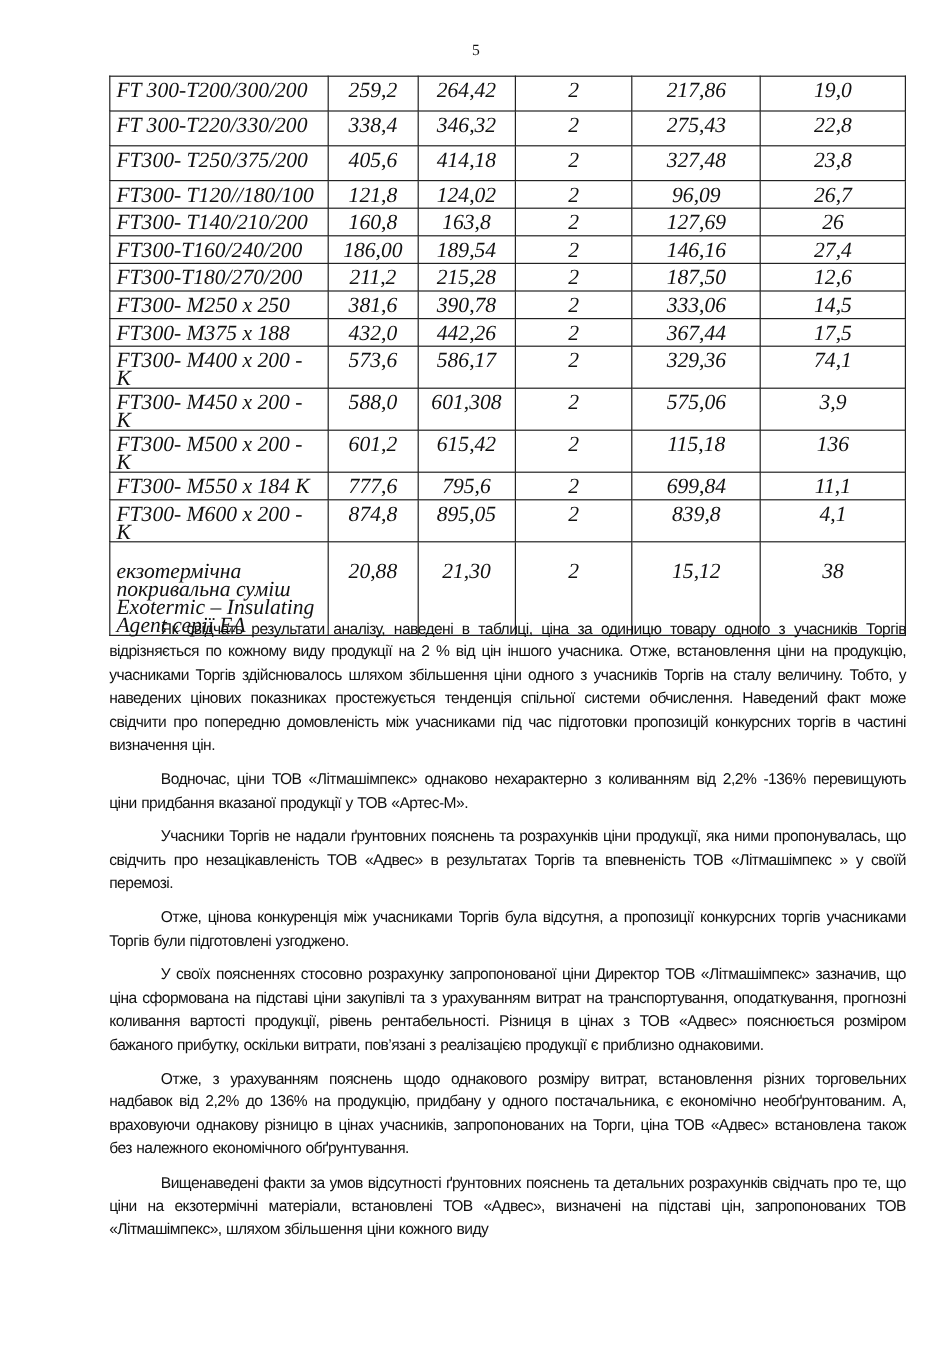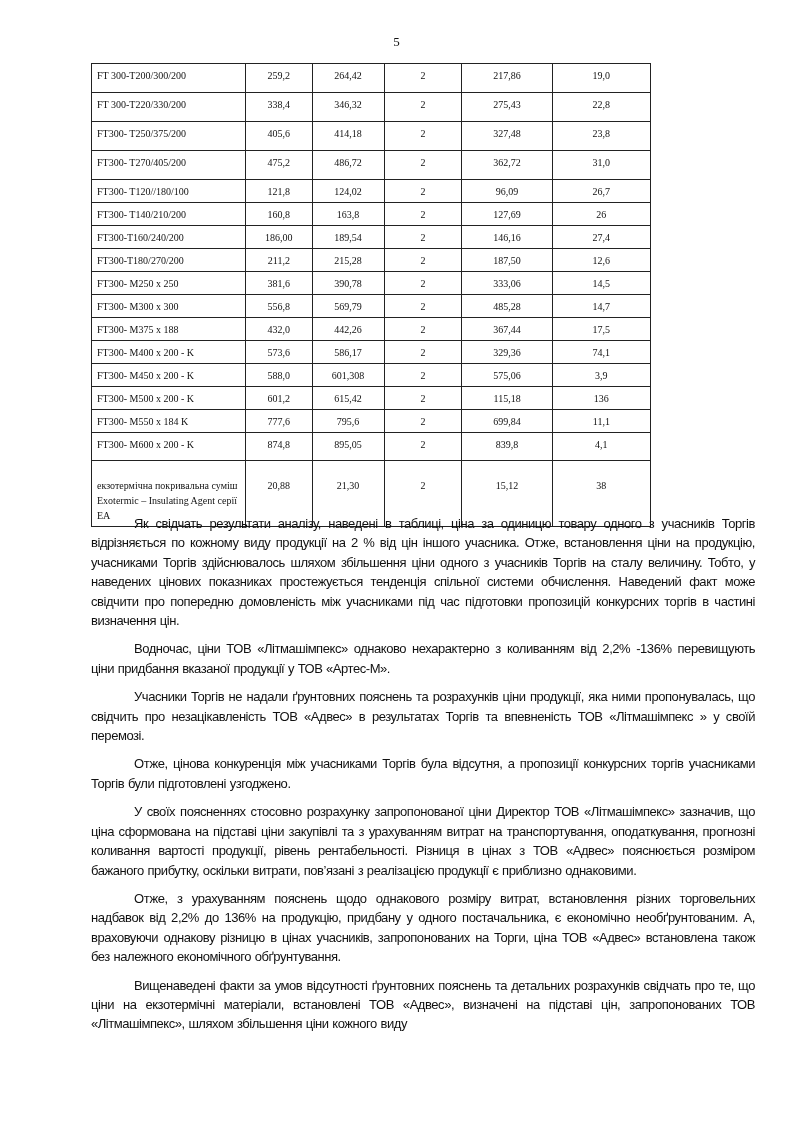--- a/index.html
+++ b/index.html
@@ -7,22 +7,22 @@
     width: 793px; height: 1123px; position: relative; overflow: hidden;
     font-family: "Liberation Serif", "DejaVu Serif", serif;
     color: #111111;
   }
   .page-number {
     position: absolute; top: 34px; left: 0; width: 793px;
     text-align: center; font-size: 13px;
   }
   table.price-table {
     position: absolute; top: 63px; left: 91px;
-    border-collapse: collapse; width: 560px;
-    font-size: 10px; line-height: 15px;
+    border-collapse: collapse; width: 664px;
+    font-size: 18px; line-height: 15px; font-style: italic;
   }
   table.price-table td {
     border: 1px solid #222222; padding: 4px 6px 0 6px;
     vertical-align: top; text-align: center;
   }
   table.price-table td.name { text-align: left; padding-left: 5px; }
   table.price-table tr.tall td { height: 24px; }
   table.price-table tr.short td { height: 18px; }
   table.price-table tr.mid td { height: 23px; }
   table.price-table tr.last td { height: 48px; padding-top: 17px; }
@@ -69,28 +69,20 @@
         <td>22,8</td>
       </tr>
       <tr class="tall">
         <td class="name">FT300- T250/375/200</td>
         <td>405,6</td>
         <td>414,18</td>
         <td>2</td>
         <td>327,48</td>
         <td>23,8</td>
       </tr>
-      <tr class="tall">
-        <td class="name">FT300- T270/405/200</td>
-        <td>475,2</td>
-        <td>486,72</td>
-        <td>2</td>
-        <td>362,72</td>
-        <td>31,0</td>
-      </tr>
       <tr class="short">
         <td class="name">FT300- T120//180/100</td>
         <td>121,8</td>
         <td>124,02</td>
         <td>2</td>
         <td>96,09</td>
         <td>26,7</td>
       </tr>
       <tr class="short">
         <td class="name">FT300- T140/210/200</td>
@@ -116,28 +108,20 @@
         <td>187,50</td>
         <td>12,6</td>
       </tr>
       <tr class="short">
         <td class="name">FT300- M250 x 250</td>
         <td>381,6</td>
         <td>390,78</td>
         <td>2</td>
         <td>333,06</td>
         <td>14,5</td>
-      </tr>
-      <tr class="short">
-        <td class="name">FT300- M300 x 300</td>
-        <td>556,8</td>
-        <td>569,79</td>
-        <td>2</td>
-        <td>485,28</td>
-        <td>14,7</td>
       </tr>
       <tr class="short">
         <td class="name">FT300- M375 x 188</td>
         <td>432,0</td>
         <td>442,26</td>
         <td>2</td>
         <td>367,44</td>
         <td>17,5</td>
       </tr>
       <tr class="short">

